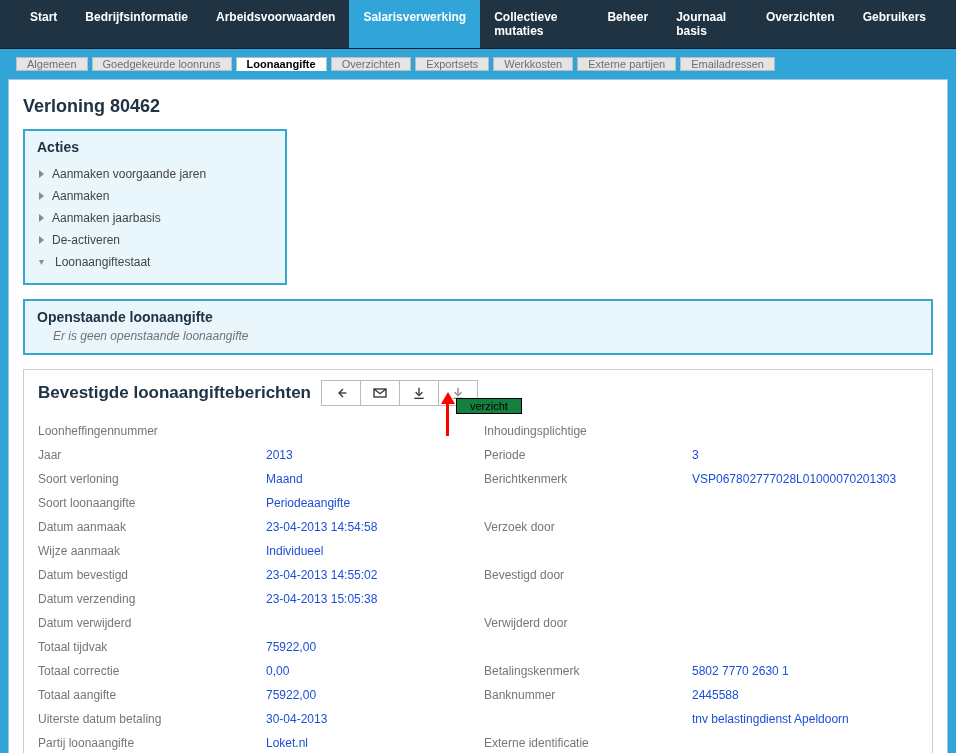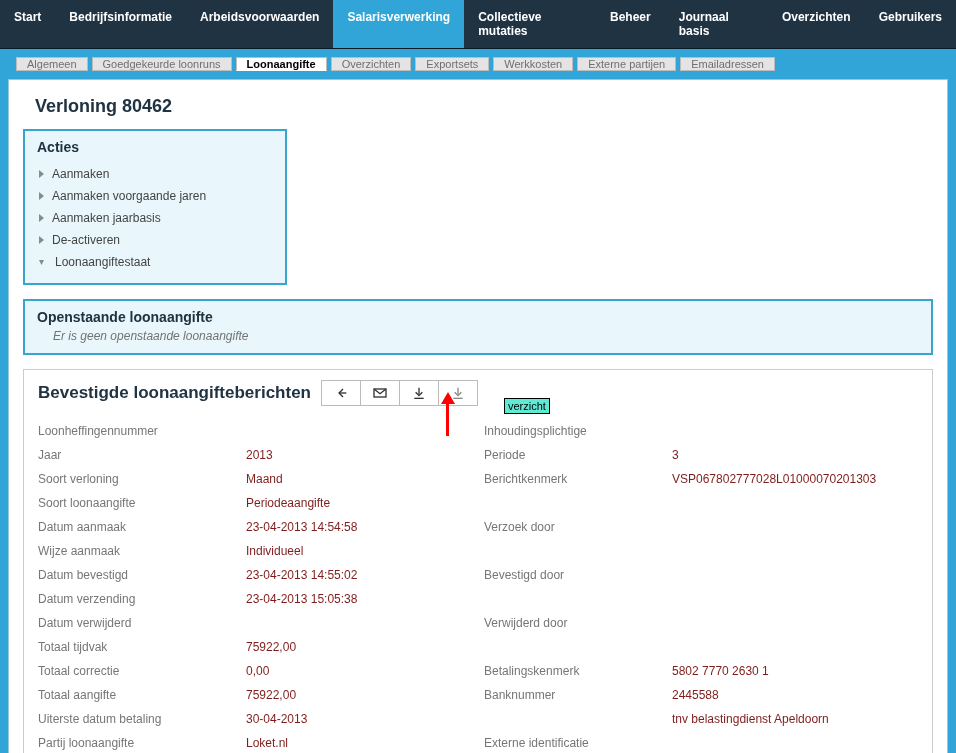--- a/index.html
+++ b/index.html
@@ -7,21 +7,21 @@
     font-family: Verdana, Arial, sans-serif;
     font-size: 12px;
     background: #fff;
     color: #333;
     width: 956px;
   }
   
   .main-nav {
     background: #203343;
     display: flex;
-    padding: 0 0;
+    padding: 0 16px;
     border-bottom: 1px solid #0a1a24;
   }
   .main-nav-item {
     color: #fff;
     font-weight: bold;
     padding: 10px 14px;
     cursor: pointer;
     font-size: 12px;
   }
   .main-nav-item.active {
@@ -57,21 +57,21 @@
   }
   .content {
     background: #fff;
     border: 1px solid #9bc7db;
     padding: 12px 14px;
   }
   .page-title {
     font-size: 18px;
     font-weight: bold;
     color: #203343;
-    margin: 4px 0 12px 12px;
+    margin: 4px 0 12px 0;
   }
   
   .panel {
     border: 2px solid #37a6cf;
     background: #e9f6fb;
     margin-bottom: 14px;
   }
   .panel-header {
     font-weight: bold;
     font-size: 14px;
@@ -140,26 +140,25 @@
     display:flex;
     align-items:center;
     justify-content:center;
     margin-left:-1px;
     color:#333;
   }
   .toolbar button:first-child{ margin-left:0; }
   .toolbar svg { width:16px; height:16px; }
   .tooltip {
     position:absolute;
-    background:#5eead4;
+    background:#15803d;
     border:1px solid #000;
     font-size:11px;
-    padding:1px 3px;
+    padding:1px 13px;
     color:#000;
-    margin-left:48px;
   }
   .arrow-shaft{
     position:absolute;
     width:3px; height:32px;
     background:#ff0000;
   }
   .arrow-head{
     position:absolute;
     width:0;height:0;
     border-left:7px solid transparent;
@@ -168,21 +167,21 @@
   }
   
   .details {
     display:grid;
     grid-template-columns: 200px 230px 180px auto;
     row-gap: 10px;
     column-gap: 8px;
     margin-top:18px;
   }
   .lbl { color:#767676; font-size:12px; }
-  .val { color:#7f1d1d; font-size:12px; }
+  .val { color:#1d4ed8; font-size:12px;margin-left:20px; }
   .rel { position:relative; }
 </style>
 </head>
 <body>
 
 <div class="main-nav">
   <div class="main-nav-item">Start</div>
   <div class="main-nav-item">Bedrijfsinformatie</div>
   <div class="main-nav-item">Arbeidsvoorwaarden</div>
   <div class="main-nav-item active">Salarisverwerking</div>
@@ -209,25 +208,25 @@
 <div class="content-wrap">
   <div class="content">
 
     <div class="page-title">Verloning  80462</div>
 
     <div class="panel acties-panel">
       <div class="panel-header">Acties</div>
       <ul class="acties-list">
         <li>
             <span class="tri"></span>
+            <span>Aanmaken voorgaande jaren</span>
+          </li>
+        <li>
+            <span class="tri"></span>
             <span>Aanmaken</span>
-          </li>
-        <li>
-            <span class="tri"></span>
-            <span>Aanmaken voorgaande jaren</span>
           </li>
         <li>
             <span class="tri"></span>
             <span>Aanmaken jaarbasis</span>
           </li>
         <li>
             <span class="tri"></span>
             <span>De-activeren</span>
           </li>
         <li>

